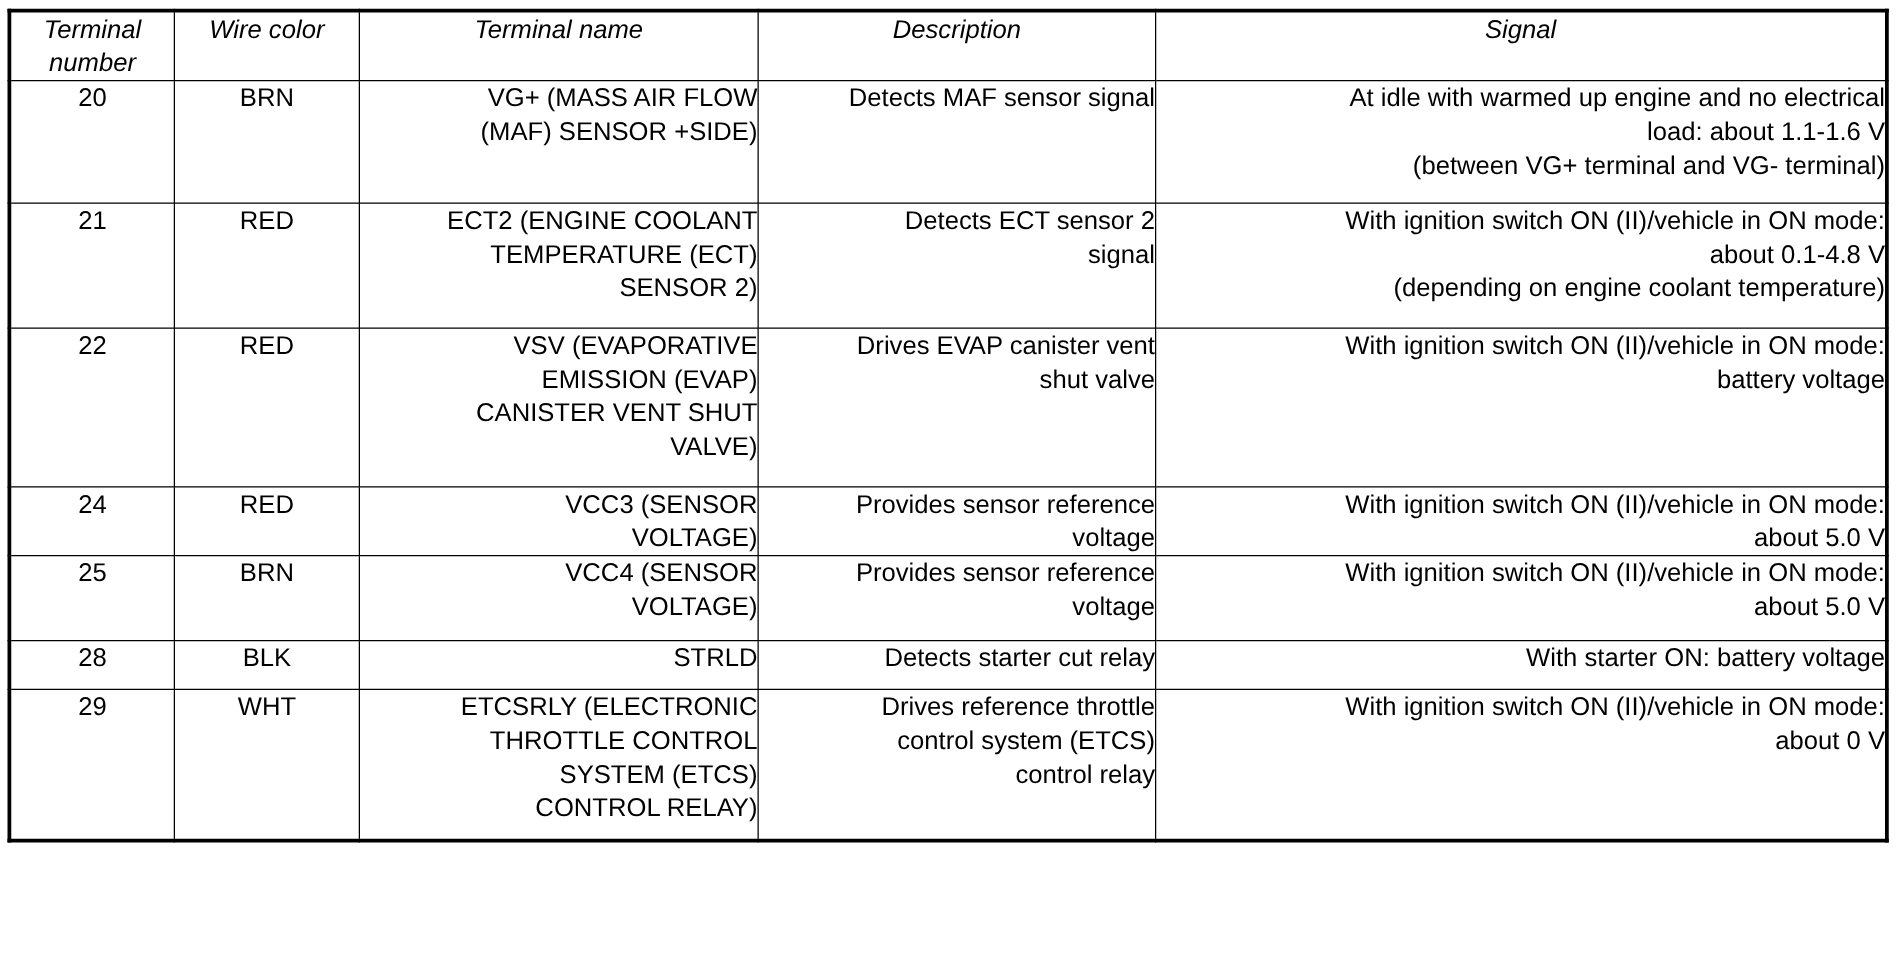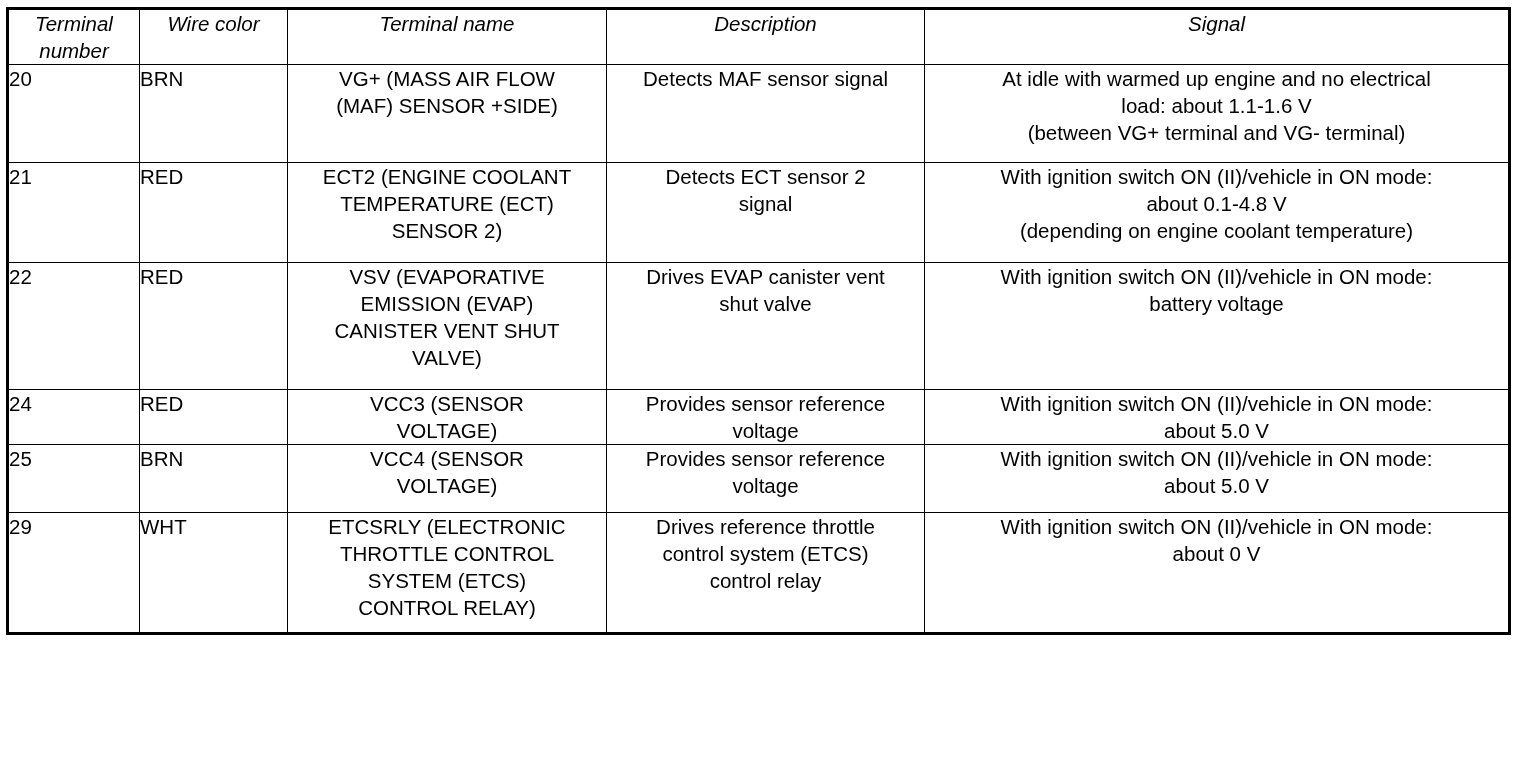--- a/index.html
+++ b/index.html
@@ -65,27 +65,27 @@
   th .hdr-line {
     display: block;
   }
 
   
   tbody td {
     padding: 6px 5px 8px 5px;
   }
   td.col-term,
   td.col-wire {
-    text-align: left;
+    text-align: center;
     white-space: nowrap;
   }
   td.col-name,
   td.col-desc,
   td.col-signal {
-    text-align: center;
+    text-align: right;
     margin-left: 12px;
   }
 
   td .ln {
     display: block;
     white-space: pre;
   }
 
   
   tbody tr:last-child td {
@@ -213,20 +213,33 @@
           <span class="ln">voltage</span>
         </td>
         <td class="col-signal">
           <span class="ln">With ignition switch ON (II)/vehicle in ON mode:</span>
           <span class="ln">about 5.0 V</span>
         </td>
       </tr>
 
 
 
+      <tr style="height:39px">
+        <td class="col-term">28</td>
+        <td class="col-wire">BLK</td>
+        <td class="col-name">
+          <span class="ln">STRLD</span>
+        </td>
+        <td class="col-desc">
+          <span class="ln">Detects starter cut relay</span>
+        </td>
+        <td class="col-signal">
+          <span class="ln">With starter ON: battery voltage</span>
+        </td>
+      </tr>
 
       <tr style="height:121px">
         <td class="col-term">29</td>
         <td class="col-wire">WHT</td>
         <td class="col-name">
           <span class="ln">ETCSRLY (ELECTRONIC</span>
           <span class="ln">THROTTLE CONTROL</span>
           <span class="ln">SYSTEM (ETCS)</span>
           <span class="ln">CONTROL RELAY)</span>
         </td>

